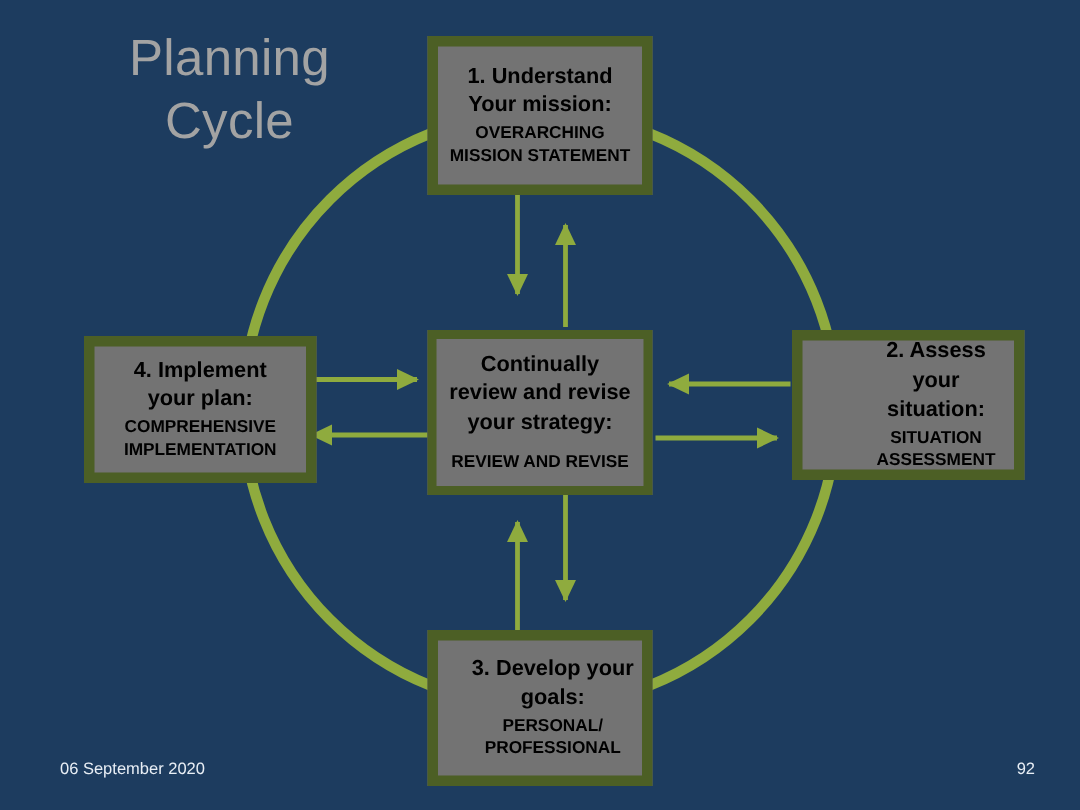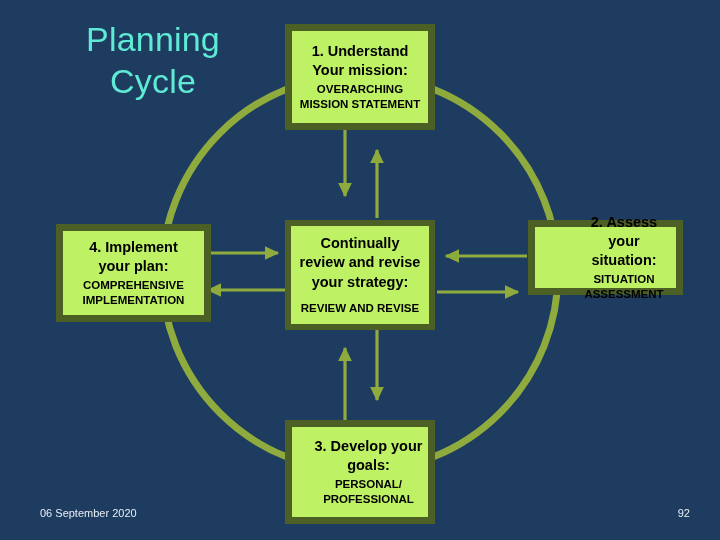--- a/index.html
+++ b/index.html
@@ -16,42 +16,42 @@
     font-family: "Liberation Sans", sans-serif;
   }
 
   
   #title {
     position: absolute;
     left: 28px;
     top: 18px;
     width: 250px;
     text-align: center;
-    color: #5eead4;
+    color: #a3a3a3;
     font-size: 34px;
     line-height: 1.24;
     font-weight: 400;
     letter-spacing: 0.2px;
     white-space: pre-line;
   }
 
   
   #cycle-svg {
     position: absolute;
     left: 0;
     top: 0;
     width: 720px;
     height: 540px;
   }
 
   
   .node {
     position: absolute;
     box-sizing: border-box;
-    background: #bef264;
+    background: #737373;
     border: 7px solid #4c5f25;
     display: flex;
     flex-direction: column;
     align-items: center;
     justify-content: center;
     text-align: center;
     color: #000000;
     padding: 4px 3px;
   }
   .node .head {
@@ -62,21 +62,21 @@
   }
   .node .sub {
     font-size: 11.5px;
     font-weight: bold;
     line-height: 1.3;
     margin-top: 2px;
     white-space: pre-line;
   }
 
   #node-mission     { left: 285px; top: 24px;  width: 150px; height: 106px; }
-  #node-assess      { left: 528px; top: 220px; width: 155px; height: 75px; padding-left: 40px; }
+  #node-assess      { left: 528px; top: 220px; width: 155px; height: 100px; padding-left: 40px; }
   #node-goals       { left: 285px; top: 420px; width: 150px; height: 104px; padding-left: 20px; }
   #node-implement   { left: 56px;  top: 224px; width: 155px; height: 98px;  }
   #node-center      { left: 285px; top: 220px; width: 150px; height: 110px; border-width: 6px; }
   #node-center .head { font-size: 14.5px; }
   #node-center .sub  { margin-top: 9px; }
 
   
   #footer-date {
     position: absolute;
     left: 40px;

